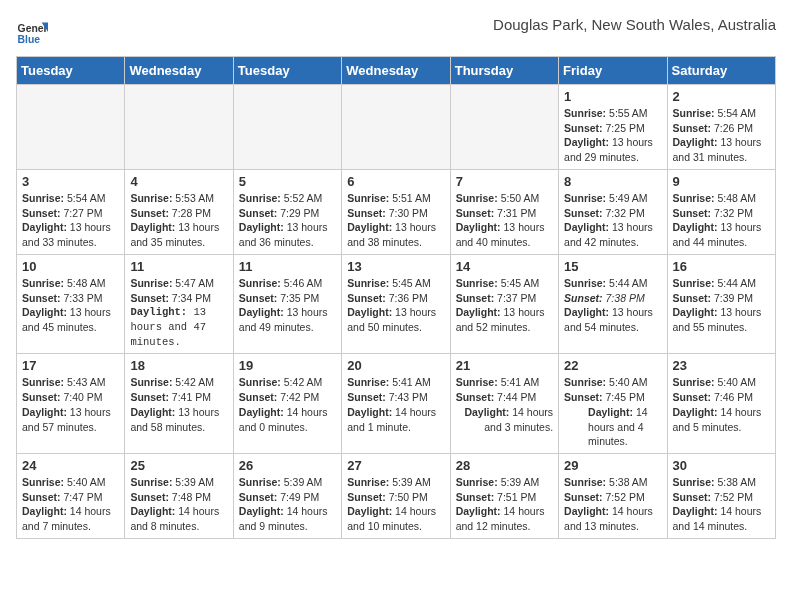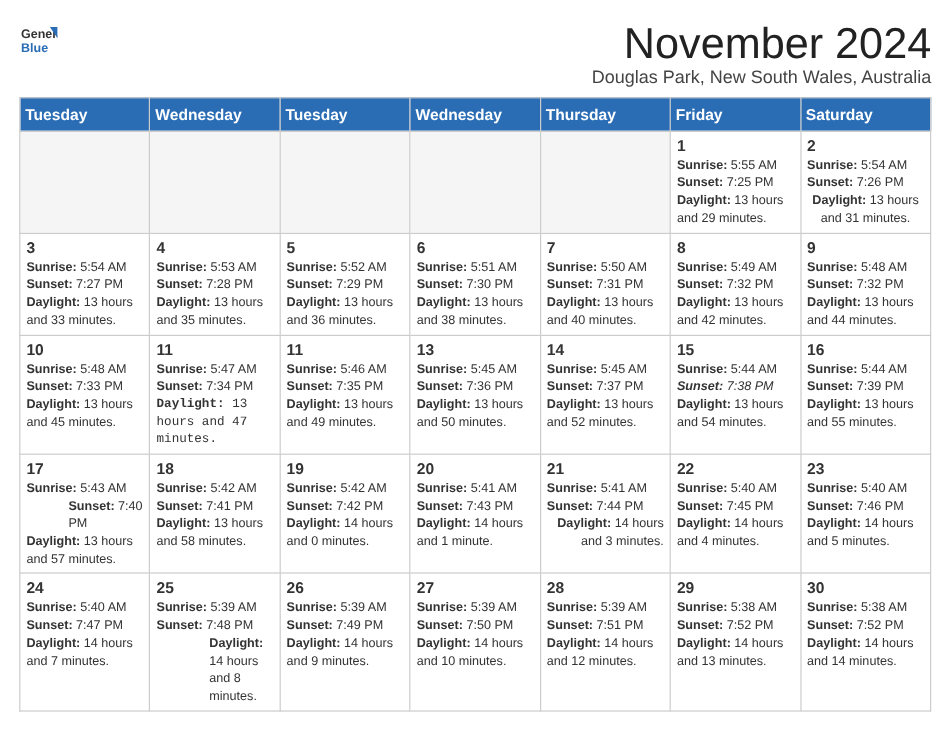--- a/index.html
+++ b/index.html
@@ -81,21 +81,20 @@
 
 <div class="header">
   <div class="logo">
     <svg class="logo-icon" viewBox="0 0 40 40">
       <text x="2" y="20" font-size="13" font-weight="bold" fill="#333">General</text>
       <text x="2" y="34" font-size="13" font-weight="bold" fill="#2a6db5">Blue</text>
       <polygon points="32,8 40,8 40,20" fill="#2a6db5"></polygon>
     </svg>
   </div>
   <div class="title-block">
-    <div class="month-title">November 2024</div>
     <div class="location-title">Douglas Park, New South Wales, Australia</div>
   </div>
 </div>
 
 <table class="calendar">
   <thead>
     <tr>
     <th>Tuesday</th>
         <th>Wednesday</th>
         <th>Tuesday</th>
@@ -118,21 +117,21 @@
             <span style="display: block;"><b>Sunrise: </b>5:55 AM</span>
             <span style="display: block;"><b>Sunset: </b>7:25 PM</span>
             <span style="display: block;"><b>Daylight: </b>13 hours and 29 minutes.</span>
           </div>
         </td>
         <td>
           <span class="day-num">2</span>
           <div class="day-info">
             <span style="display: block;"><b>Sunrise: </b>5:54 AM</span>
             <span style="display: block;"><b>Sunset: </b>7:26 PM</span>
-            <span style="display: block; text-align: center;"><b>Daylight: </b>13 hours and 31 minutes.</span>
+            <span style="display: block;"><b>Daylight: </b>13 hours and 31 minutes.</span>
           </div>
         </td>
       </tr>
       <tr>
         <td>
           <span class="day-num">3</span>
           <div class="day-info">
             <span style="display: block;"><b>Sunrise: </b>5:54 AM</span>
             <span style="display: block;"><b>Sunset: </b>7:27 PM</span>
             <span style="display: block;"><b>Daylight: </b>13 hours and 33 minutes.</span>
@@ -243,21 +242,21 @@
             <span style="display: block;"><b>Sunset: </b>7:39 PM</span>
             <span style="display: block;"><b>Daylight: </b>13 hours and 55 minutes.</span>
           </div>
         </td>
       </tr>
       <tr>
         <td>
           <span class="day-num">17</span>
           <div class="day-info">
             <span style="display: block;"><b>Sunrise: </b>5:43 AM</span>
-            <span style="display: block; margin-left: 35px;"><b>Sunset: </b>7:40 PM</span>
+            <span style="display: block;"><b>Sunset: </b>7:40 PM</span>
             <span style="display: block;"><b>Daylight: </b>13 hours and 57 minutes.</span>
           </div>
         </td>
         <td>
           <span class="day-num">18</span>
           <div class="day-info">
             <span style="display: block;"><b>Sunrise: </b>5:42 AM</span>
             <span style="display: block;"><b>Sunset: </b>7:41 PM</span>
             <span style="display: block;"><b>Daylight: </b>13 hours and 58 minutes.</span>
           </div>
@@ -284,21 +283,21 @@
             <span style="display: block;"><b>Sunrise: </b>5:41 AM</span>
             <span style="display: block;"><b>Sunset: </b>7:44 PM</span>
             <span style="display: block; text-align: right;"><b>Daylight: </b>14 hours and 3 minutes.</span>
           </div>
         </td>
         <td>
           <span class="day-num">22</span>
           <div class="day-info">
             <span style="display: block;"><b>Sunrise: </b>5:40 AM</span>
             <span style="display: block;"><b>Sunset: </b>7:45 PM</span>
-            <span style="display: block;"><b>Daylight: </b>14 hours and 4 minutes.</span>
+            <span style="display: block; margin-left: 24px;"><b>Daylight: </b>14 hours and 4 minutes.</span>
           </div>
         </td>
         <td>
           <span class="day-num">23</span>
           <div class="day-info">
             <span style="display: block;"><b>Sunrise: </b>5:40 AM</span>
             <span style="display: block;"><b>Sunset: </b>7:46 PM</span>
             <span style="display: block;"><b>Daylight: </b>14 hours and 5 minutes.</span>
           </div>
         </td>
@@ -310,21 +309,21 @@
             <span style="display: block;"><b>Sunrise: </b>5:40 AM</span>
             <span style="display: block;"><b>Sunset: </b>7:47 PM</span>
             <span style="display: block;"><b>Daylight: </b>14 hours and 7 minutes.</span>
           </div>
         </td>
         <td>
           <span class="day-num">25</span>
           <div class="day-info">
             <span style="display: block;"><b>Sunrise: </b>5:39 AM</span>
             <span style="display: block;"><b>Sunset: </b>7:48 PM</span>
-            <span style="display: block; margin-left: 44px;"><b>Daylight: </b>14 hours and 8 minutes.</span>
+            <span style="display: block;"><b>Daylight: </b>14 hours and 8 minutes.</span>
           </div>
         </td>
         <td>
           <span class="day-num">26</span>
           <div class="day-info">
             <span style="display: block;"><b>Sunrise: </b>5:39 AM</span>
             <span style="display: block;"><b>Sunset: </b>7:49 PM</span>
             <span style="display: block;"><b>Daylight: </b>14 hours and 9 minutes.</span>
           </div>
         </td>

